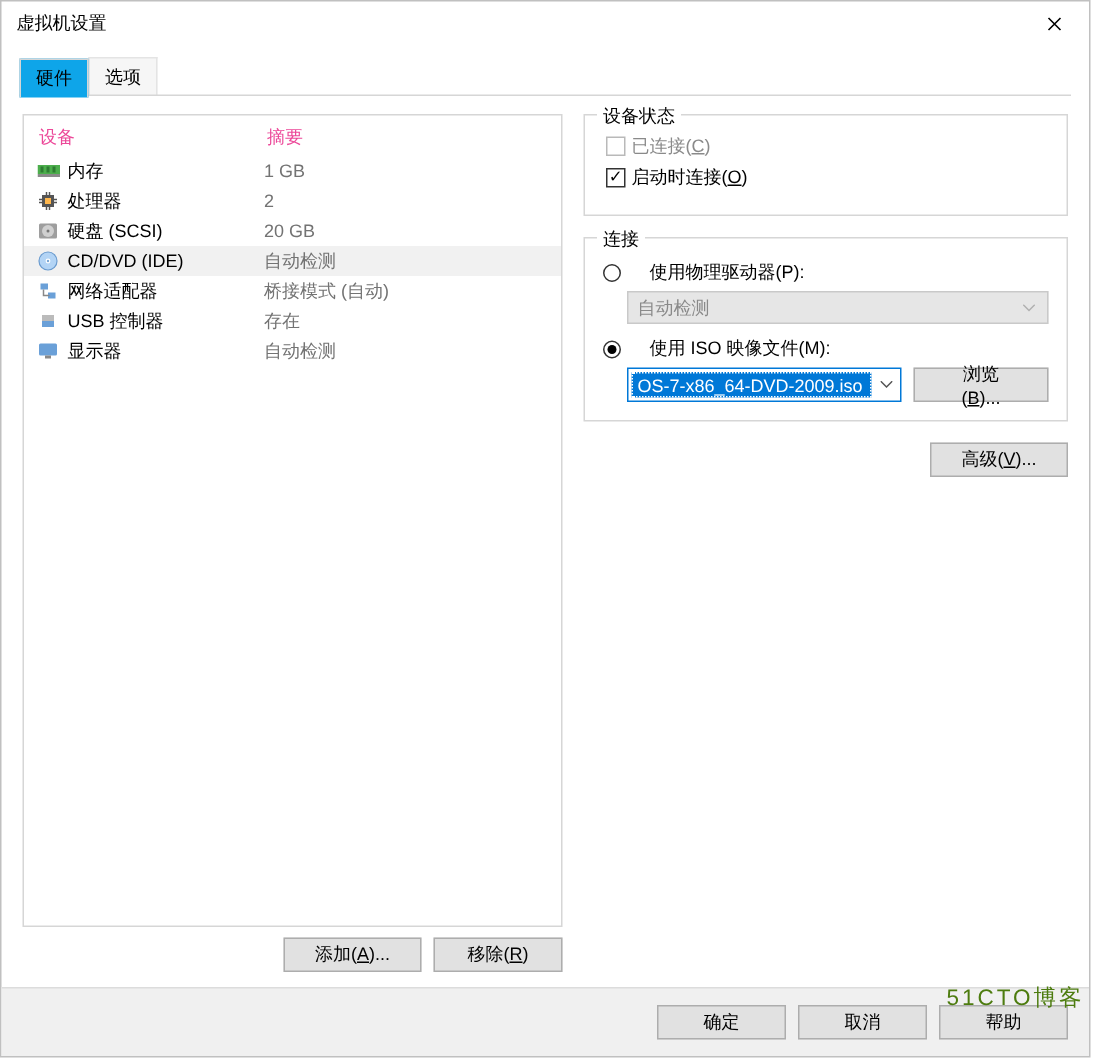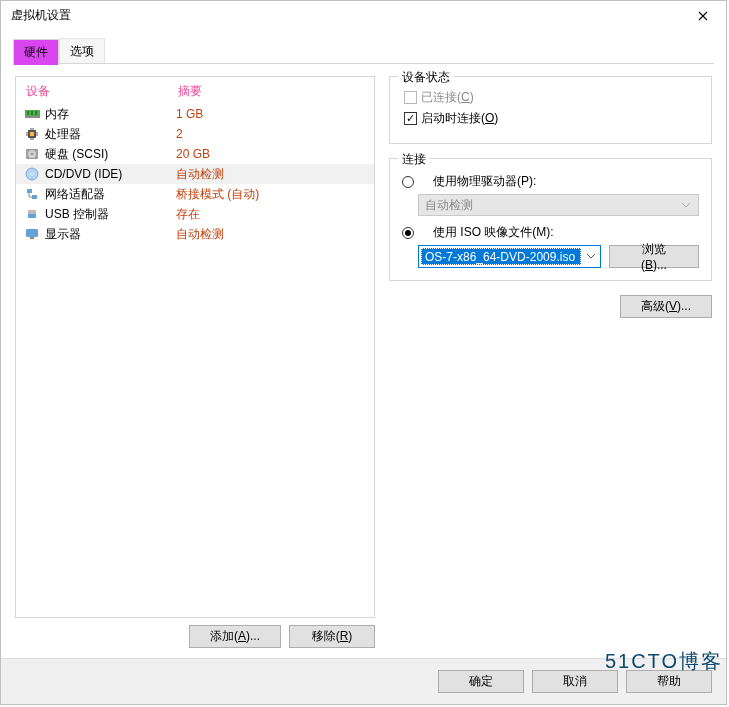--- a/index.html
+++ b/index.html
@@ -9,33 +9,33 @@
 
 .titlebar { height: 29px; display: flex; align-items: center; justify-content: space-between; padding-left: 10px; }
 .titlebar-text { color: #000; }
 .titlebar-close { width: 46px; height: 29px; display: flex; align-items: center; justify-content: center; cursor: pointer; }
 .titlebar-close svg { width: 10px; height: 10px; }
 
 
 .bodyarea { flex: 1; padding: 8px 12px 0 12px; display: flex; flex-direction: column; }
 .tabstrip { display: flex; align-items: flex-end; position: relative; }
 .tabstrip::after { content: ""; position: absolute; left: 0; right: 0; bottom: 0; height: 1px; background: #d6d6d6; z-index: 0; }
-.tab { padding: 4px 10px; border: 1px solid #d6d6d6; border-bottom: none; background: #d946ef; color: #000; cursor: pointer; position: relative; z-index: 1; margin-bottom: -1px; }
+.tab { padding: 4px 10px; border: 1px solid #d6d6d6; border-bottom: none; background: #0ea5e9; color: #000; cursor: pointer; position: relative; z-index: 1; margin-bottom: -1px; }
 .tab.inactive { background: #f6f6f6; border-color: #e4e4e4; z-index: 0; margin-bottom: 0; }
 .tabcontent { flex: 1; display: flex; gap: 14px; padding: 12px 2px 10px 2px; }
 
 
 .leftcol { width: 360px; display: flex; flex-direction: column; }
 .list { flex: 1; border: 1px solid #d6d6d6; background: #fff; overflow: hidden; }
 .list-header { display: flex; padding: 6px 8px 4px 10px; color: #ec4899; }
 .hcol1 { width: 152px; }
 .hrow { display: flex; align-items: center; padding: 2px 8px 2px 8px; height: 20px; }
 .hrow.selected { background: #f1f1f1; }
 .cell1 { width: 152px; display: flex; align-items: center; gap: 5px; }
-.cell2 { flex: 1; color: #c2410c; }
+.cell2 { flex: 1; color: #737373; }
 .hicon { width: 16px; height: 16px; display: flex; align-items: center; justify-content: center; }
 .listbtns { display: flex; justify-content: flex-end; gap: 8px; margin-top: 7px; }
 .btn { min-width: 86px; height: 23px; border: 1px solid #adadad; background: #e1e1e1; color: #000; cursor: pointer; display: inline-flex; align-items: center; justify-content: center; padding: 0 20px; }
 
 
 .rightcol { flex: 1; display: flex; flex-direction: column; gap: 14px; }
 .group { border: 1px solid #d6d6d6; padding: 10px 12px 12px 12px; position: relative; }
 .group-title { position: absolute; top: -8px; left: 8px; background: #fff; padding: 0 4px; color: #000; }
 .chkrow { display: flex; align-items: center; gap: 4px; margin: 2px 0 4px 2px; }
 .chkbox { width: 13px; height: 13px; border: 1px solid #333; display: inline-flex; align-items: center; justify-content: center; background: #fff; }
@@ -53,21 +53,21 @@
 .sel-text { flex: 1; background: #0078d7; color: #fff; padding: 0 3px; height: 17px; margin: 0 2px; display: flex; align-items: center; border: 1px dotted #fff; white-space: nowrap; overflow: hidden; }
 .dropbtn { width: 17px; height: 100%; display: flex; align-items: center; justify-content: center; }
 .isorow { display: flex; gap: 8px; align-items: center; margin-left: 16px; margin-top: 4px; }
 .indent { margin-left: 16px; margin-top: 4px; }
 .advrow { display: flex; justify-content: flex-end; }
 
 
 .footer { height: 46px; background: #f0f0f0; border-top: 1px solid #dcdcdc; display: flex; align-items: center; justify-content: flex-end; gap: 8px; padding-right: 14px; }
 
 
-.wm { position: absolute; right: 6px; bottom: 32px; color: #0c4a6e; font-size: 20px; letter-spacing: 2px; pointer-events: none; }
+.wm { position: absolute; right: 6px; bottom: 32px; color: #4d7c0f; font-size: 15px; letter-spacing: 2px; pointer-events: none; }
 </style>
 </head>
 <body>
 
 <div class="window">
   <div class="titlebar">
     <span class="titlebar-text">虚拟机设置</span>
     <div class="titlebar-close">
       <svg viewBox="0 0 10 10">
           <path d="M1 1 L9 9 M9 1 L1 9" stroke="#000" stroke-width="1.1"></path>

